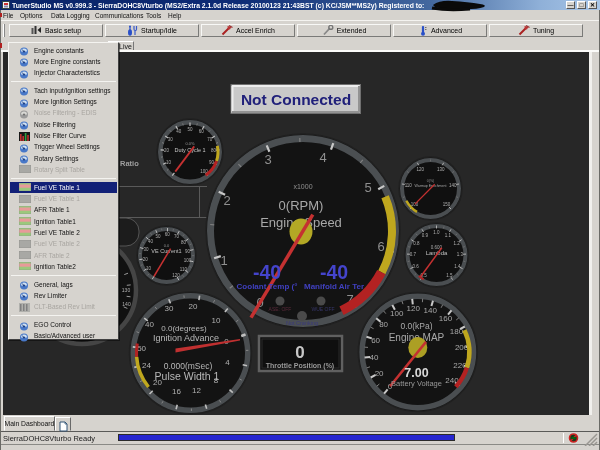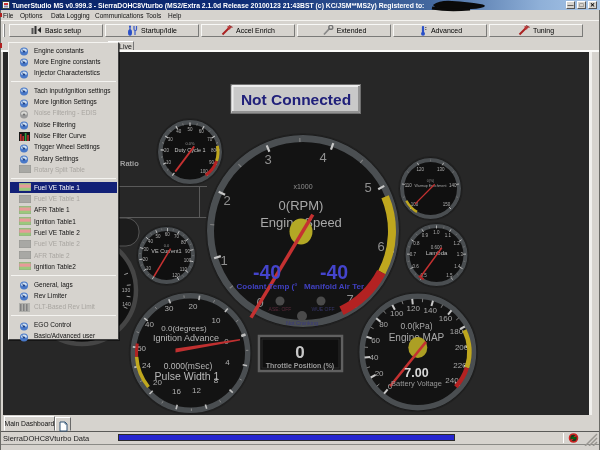--- a/index.html
+++ b/index.html
@@ -443,21 +443,21 @@
 <div id="tabline"></div>
 <div id="btabs">
     <div id="btabline"></div>
  <div id="mdtab">Main Dashboard</div>
  <div id="ictab"><svg width="9" height="11" viewBox="0 0 9 11">
         <path d="M 1 1 L 6 1 L 8 3 L 8 10 L 1 10 Z" fill="#fff" stroke="#357" stroke-width="1"></path>
         <path d="M 6 1 L 6 3 L 8 3" fill="none" stroke="#357" stroke-width="0.8"></path>
       </svg></div>
 </div>
 <div id="status">
- <span class="st">SierraDOHC8Vturbo Data</span>
+ <span class="st">SierraDOHC8Vturbo Ready</span>
  <div id="pbar"></div>
  <div id="ssep"></div>
  <svg id="discico" width="11" height="10" viewBox="0 0 11 10">
   <circle cx="5.5" cy="5" r="4" fill="#1a3a1a" stroke="#c22" stroke-width="1.6"></circle>
   <line x1="2.6" y1="7.9" x2="8.4" y2="2.1" stroke="#c22" stroke-width="1.4"></line>
   <rect x="3.5" y="4" width="4" height="2" fill="#061"></rect>
  </svg>
 </div>
 <div id="bline"></div>
 <svg style="position:absolute;left:584px;top:433px" width="14" height="13" viewBox="0 0 14 13">

